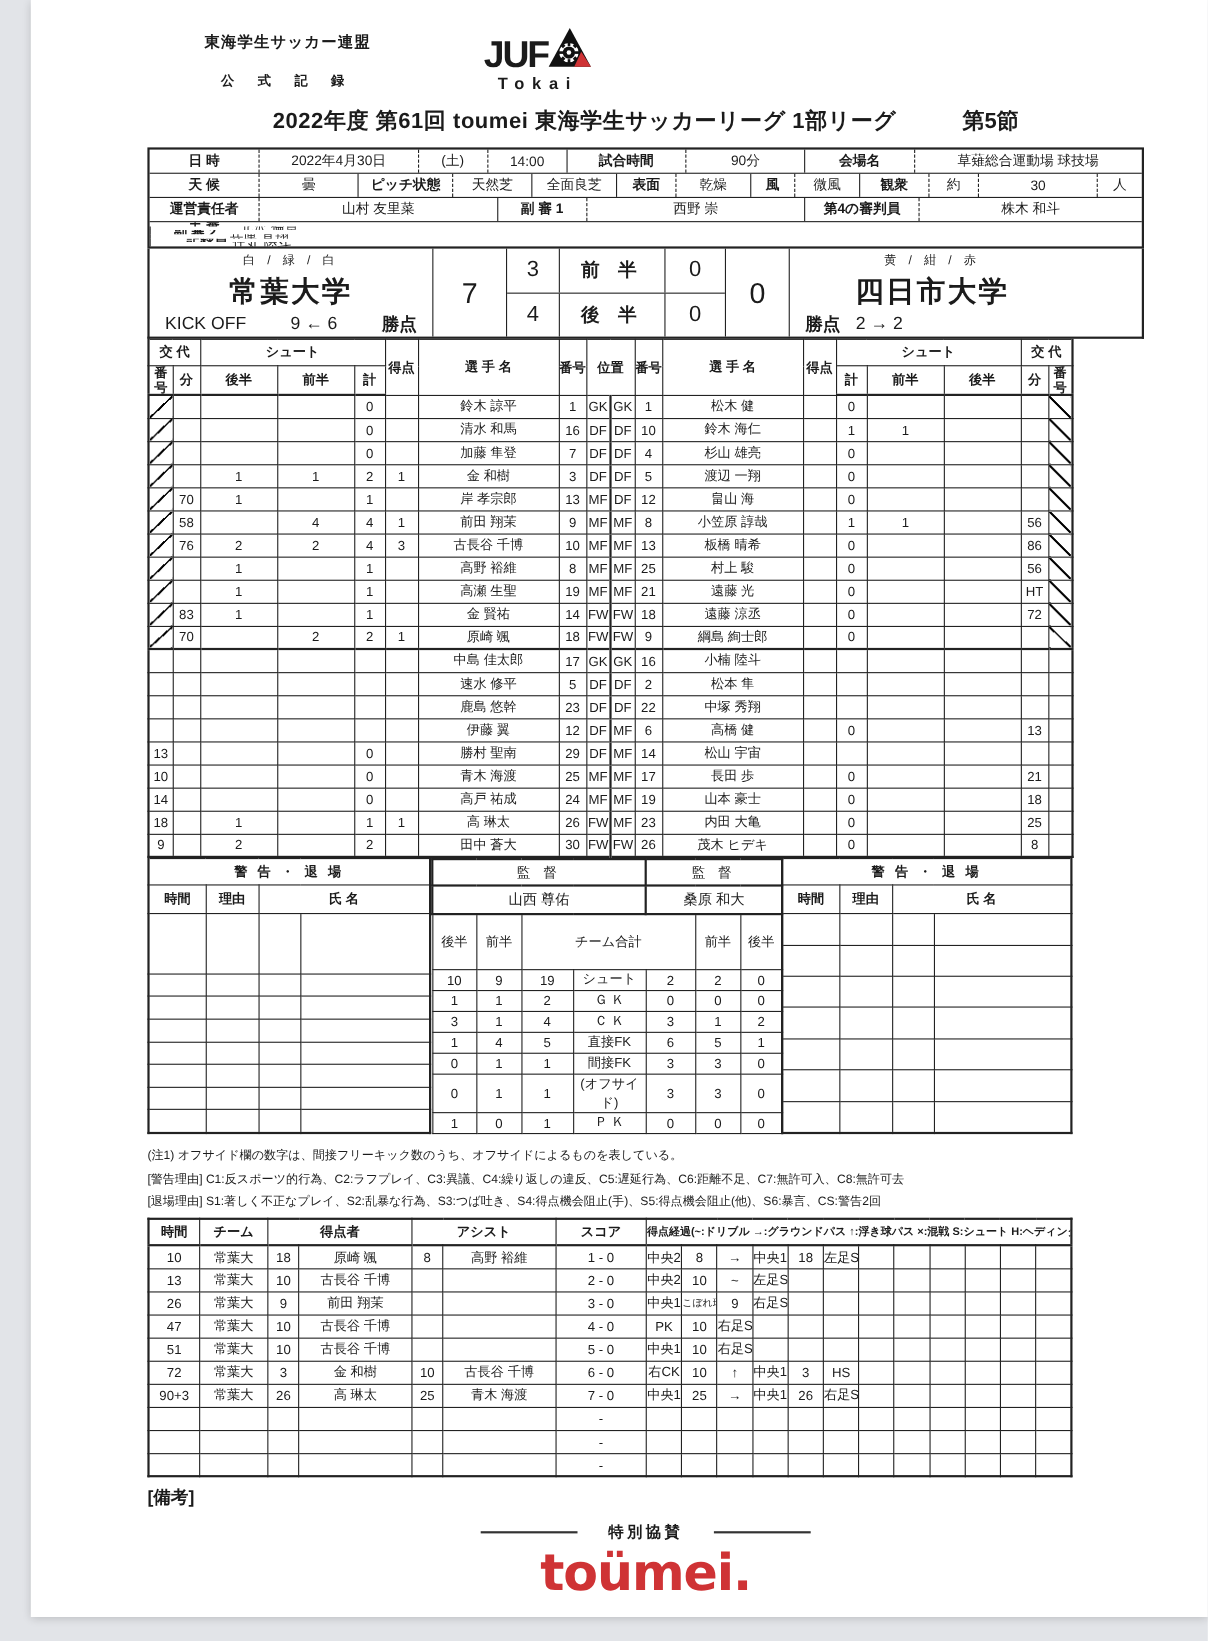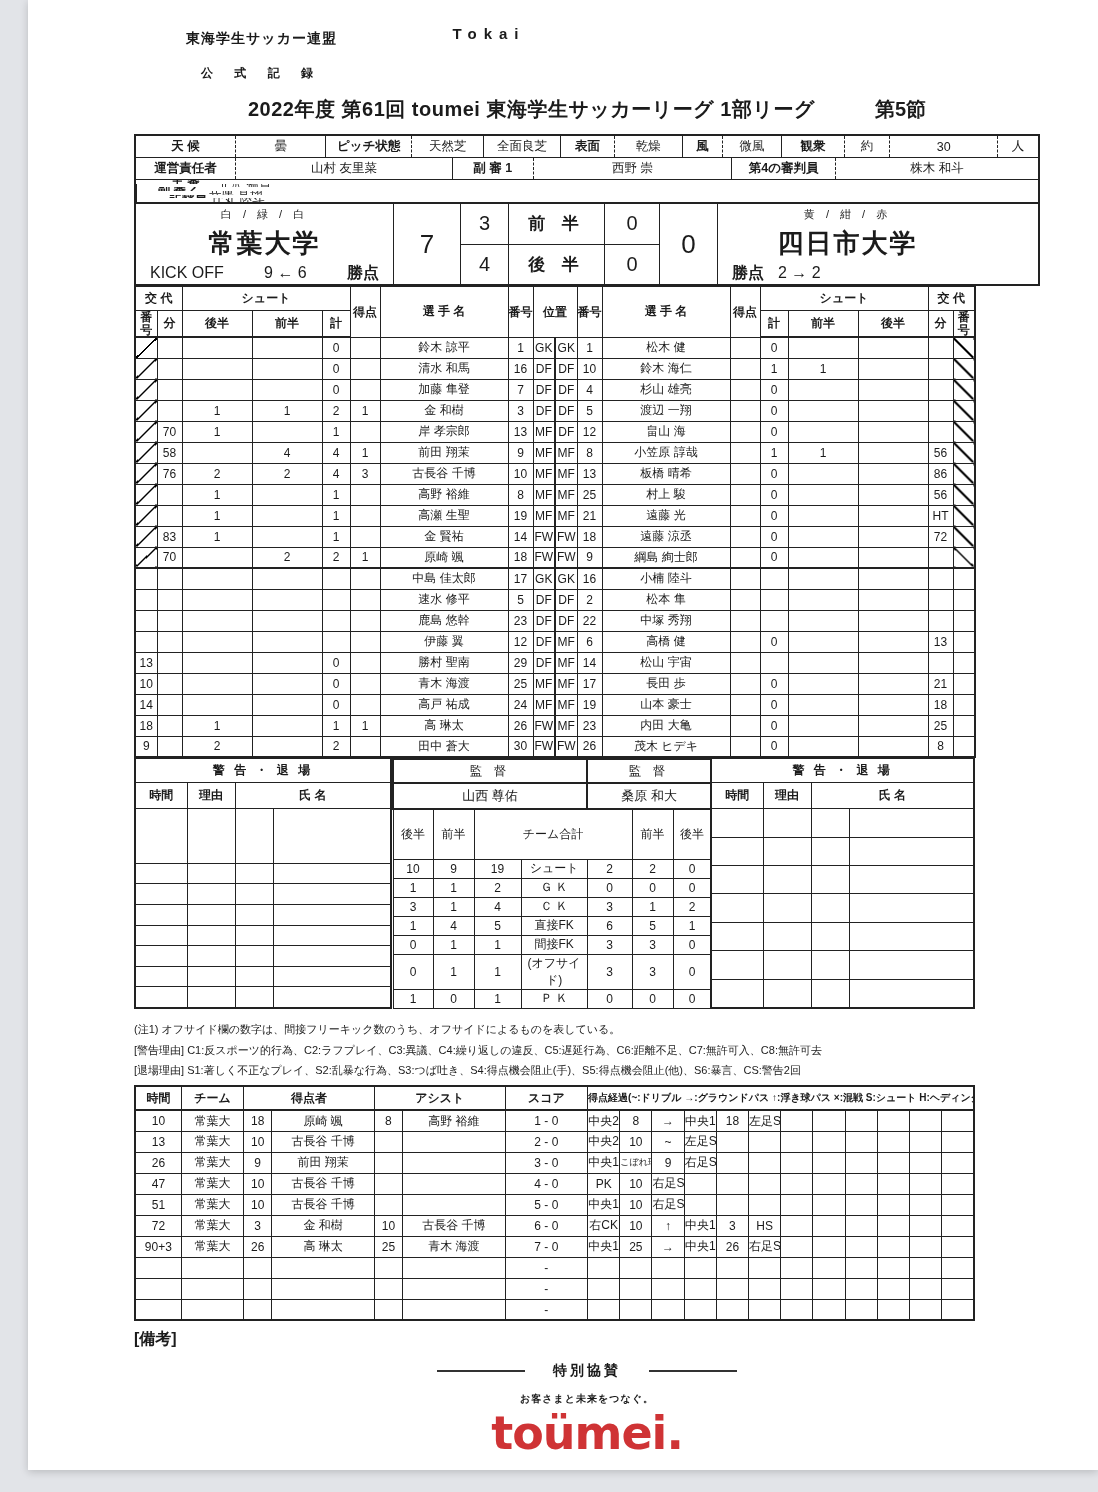--- a/index.html
+++ b/index.html
@@ -118,30 +118,62 @@
 
 <div class="sheet">
   <div class="content">
 
     <div class="masthead">
       <div class="org">
         <div class="org-l1">東海学生サッカー連盟</div>
         <div class="org-l2">公 式 記 録</div>
       </div>
       <div class="jufa">
+        <div class="jufa-top">
+          <span class="jufa-main">JUF</span>
+          <span>
+            <svg width="40" height="38" viewBox="0 0 50 46">
+              <path d="M25 1 L49 45 L1 45 Z" fill="#111"></path>
+              <path d="M38 28 L49 45 L30 45 Z" fill="var(--red)"></path>
+              <circle cx="24" cy="29" r="11" fill="#fff"></circle>
+              <circle cx="24" cy="29" r="7" fill="#111"></circle>
+              <circle cx="24" cy="29" r="2.6" fill="#fff"></circle>
+              <g fill="#111">
+                <rect x="22.6" y="16.5" width="3" height="5"></rect>
+                <rect x="22.6" y="36.5" width="3" height="5"></rect>
+                <rect x="12.5" y="27.5" width="5" height="3"></rect>
+                <rect x="30.5" y="27.5" width="5" height="3"></rect>
+                <rect x="15.2" y="19.2" width="4" height="4" transform="rotate(45 17.2 21.2)"></rect>
+                <rect x="29.2" y="19.2" width="4" height="4" transform="rotate(45 31.2 21.2)"></rect>
+                <rect x="15.2" y="34" width="4" height="4" transform="rotate(45 17.2 36)"></rect>
+                <rect x="29.2" y="34" width="4" height="4" transform="rotate(45 31.2 36)"></rect>
+              </g>
+            </svg>
+          </span>
+        </div>
         <div class="jufa-sub">Tokai</div>
       </div>
     </div>
 
     <div class="titlebar">
       <span class="match-title">2022年度 第61回 toumei 東海学生サッカーリーグ  1部リーグ</span>
       <span class="round">第5節</span>
     </div>
 
     <div class="info">
+      <div class="irow">
+        <div class="lbl" style="width:11%">日 時</div>
+        <div class="dash" style="width:16%">2022年4月30日</div>
+        <div class="dash" style="width:7%">(土)</div>
+        <div class="dash" style="width:8%">14:00</div>
+        <div class="lbl" style="width:12%">試合時間</div>
+        <div class="dash" style="width:12%">90分</div>
+        <div class="lbl" style="width:11%">会場名</div>
+        <div class="dash" style="width:23%">草薙総合運動場 球技場</div>
+      </div>
       <div class="irow">
         <div class="lbl" style="width:11%">天 候</div>
         <div class="dash" style="width:10%">曇</div>
         <div class="lbl" style="width:9.5%">ピッチ状態</div>
         <div class="dash" style="width:8%">天然芝</div>
         <div style="width:8.5%">全面良芝</div>
         <div class="lbl" style="width:6%">表面</div>
         <div class="dash" style="width:7.5%">乾燥</div>
         <div class="lbl" style="width:4.5%">風</div>
         <div class="dash" style="width:6.5%">微風</div>
@@ -1125,18 +1157,17 @@
         </tbody>
     </table>
 
     <div class="remarks">[備考]</div>
     <div class="sponsor">
       <div class="sp-row">
         <div class="sp-line"></div>
         <div class="sp-label">特別協賛</div>
         <div class="sp-line"></div>
       </div>
-      <div class="sp-tag">お客さまと未来をつなぐ。</div>
       <div class="sp-logo">toümei.</div>
     </div>
 
   </div>
 </div>
 
 </body></html>

